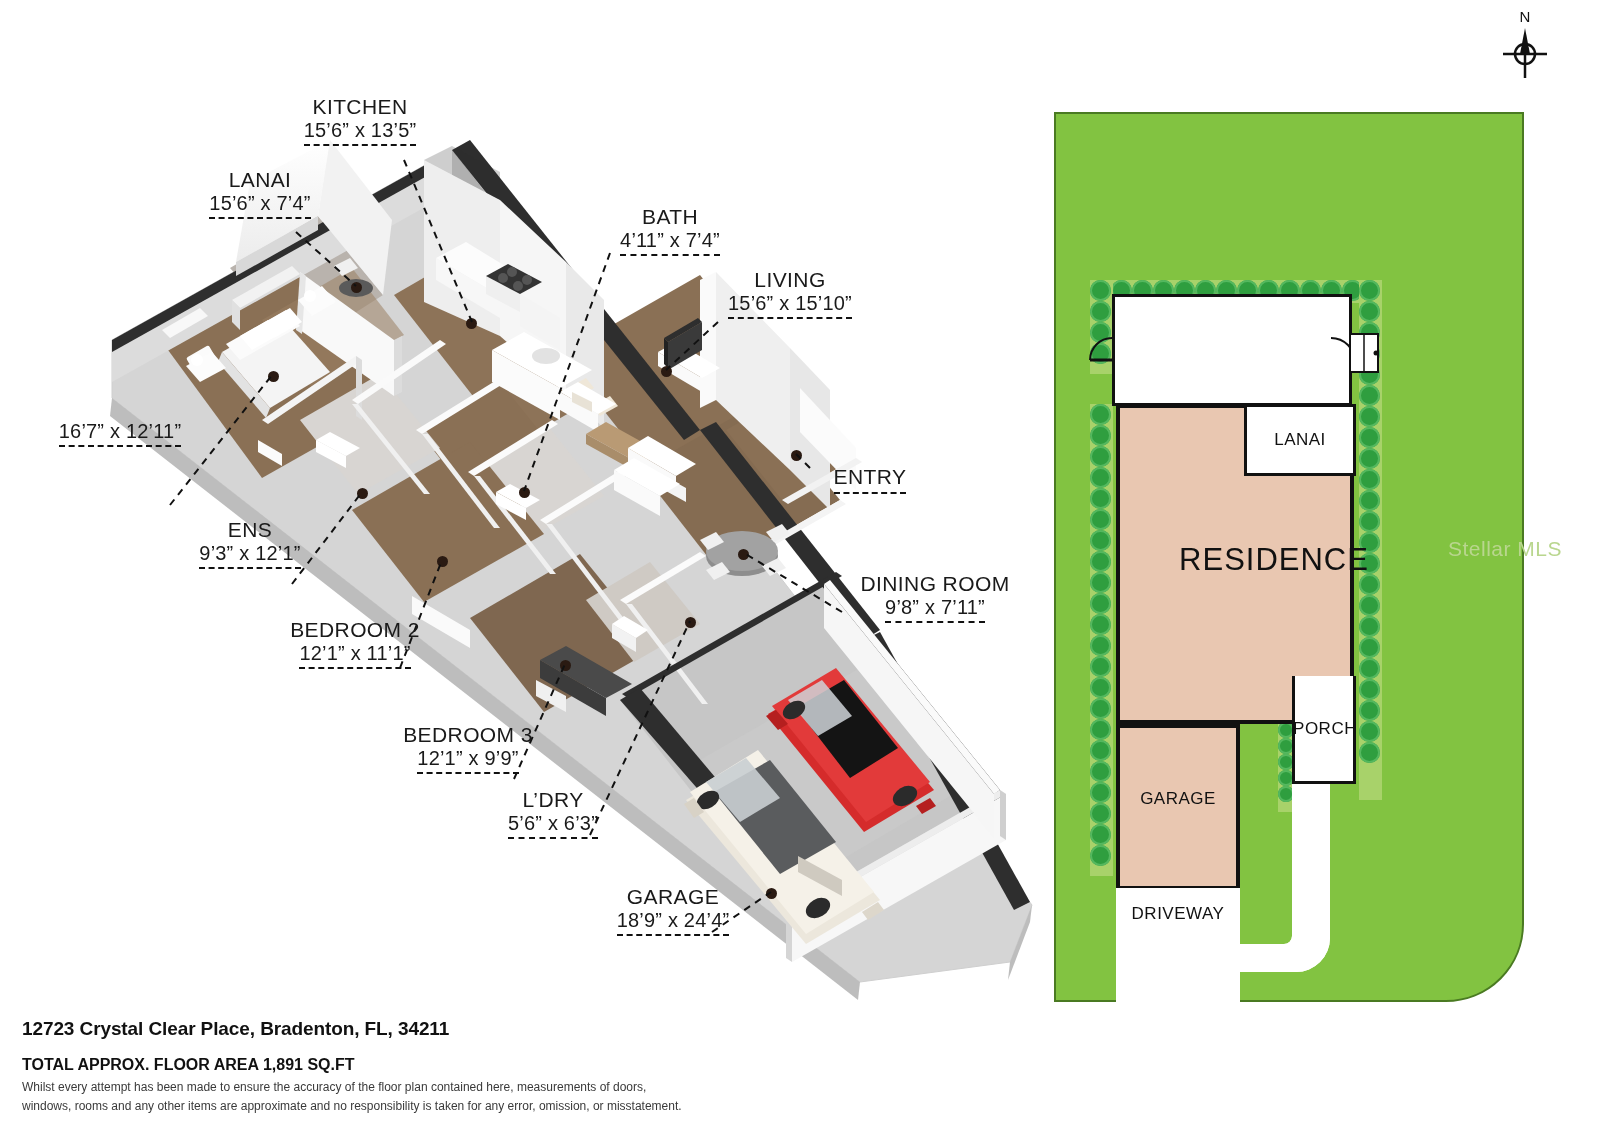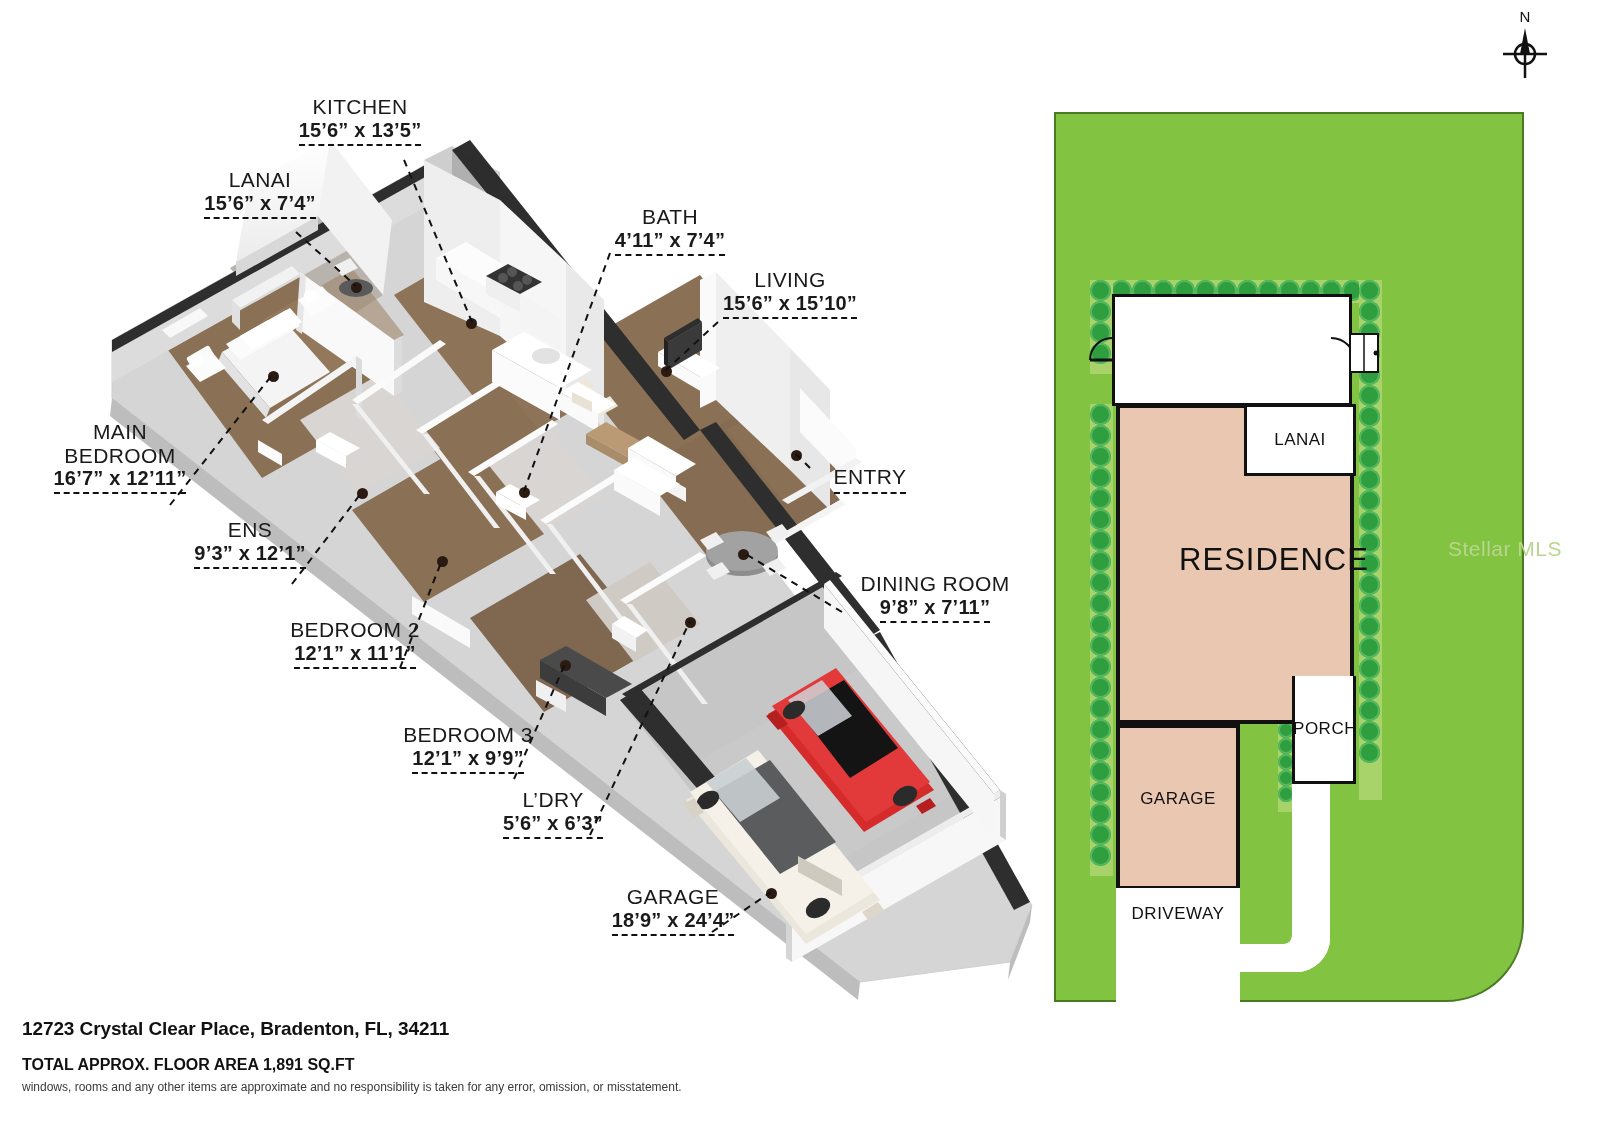--- a/index.html
+++ b/index.html
@@ -2,21 +2,21 @@
 <html><head>
 <meta charset="utf-8">
 <style>
   html,body{margin:0;padding:0;background:#ffffff;}
   body{width:1600px;height:1130px;position:relative;overflow:hidden;
        font-family:"Liberation Sans","DejaVu Sans",sans-serif;color:#1a1a1a;}
 
   
   .lbl{position:absolute;text-align:center;line-height:1.12;}
   .lbl .nm{font-size:21px;font-weight:400;letter-spacing:.4px;white-space:pre-line;}
-  .lbl .dim{font-size:20px;font-weight:700;letter-spacing:.2px;white-space:nowrap;
+  .lbl .dim{font-size:20px;font-weight:400;letter-spacing:.2px;white-space:nowrap;
             border-bottom:2px dashed #111;padding-bottom:3px;display:inline-block;}
   .lbl.nodim .nm{border-bottom:2px dashed #111;padding-bottom:3px;display:inline-block;}
 
   
   #plan3d{position:absolute;left:0;top:0;width:1040px;height:1010px;}
   .iso{position:absolute;transform-style:flat;}
 
   
   .dot{position:absolute;width:11px;height:11px;border-radius:50%;background:#2a1a12;}
 
@@ -339,22 +339,20 @@
   <div class="nm">BATH</div>
   <div class="dim">4’11” x 7’4”</div>
 </div>
 
 <div class="lbl" style="left:690px;top:268px;width:200px;">
   <div class="nm">LIVING</div>
   <div class="dim">15’6” x 15’10”</div>
 </div>
 
 <div class="lbl" style="left:20px;top:420px;width:200px;">
-  <div class="nm">MAIN
-BEDROOM</div>
   <div class="dim">16’7” x 12’11”</div>
 </div>
 
 <div class="lbl nodim" style="left:810px;top:465px;width:120px;">
   <div class="nm">ENTRY</div>
 </div>
 
 <div class="lbl" style="left:175px;top:518px;width:150px;">
   <div class="nm">ENS</div>
   <div class="dim">9’3” x 12’1”</div>
@@ -526,15 +524,16 @@
     <line x1="30" y1="12" x2="30" y2="52" stroke="#111" stroke-width="2.5"></line>
     <circle cx="30" cy="28" r="10" fill="none" stroke="#111" stroke-width="2.5"></circle>
     <polygon points="30,2 25,28 35,28" fill="#111"></polygon>
   </svg>
 </div>
 
 <div id="footer">
   <div class="addr">12723 Crystal Clear Place, Bradenton, FL, 34211</div>
   <div class="area">TOTAL APPROX. FLOOR AREA 1,891 SQ.FT</div>
   <div class="disc">
+    <div>Whilst every attempt has been made to ensure the accuracy of the floor plan contained here, measurements of doors,</div>
     <div>windows, rooms and any other items are approximate and no responsibility is taken for any error, omission, or misstatement.</div>
   </div>
 </div>
 
 </body></html>

